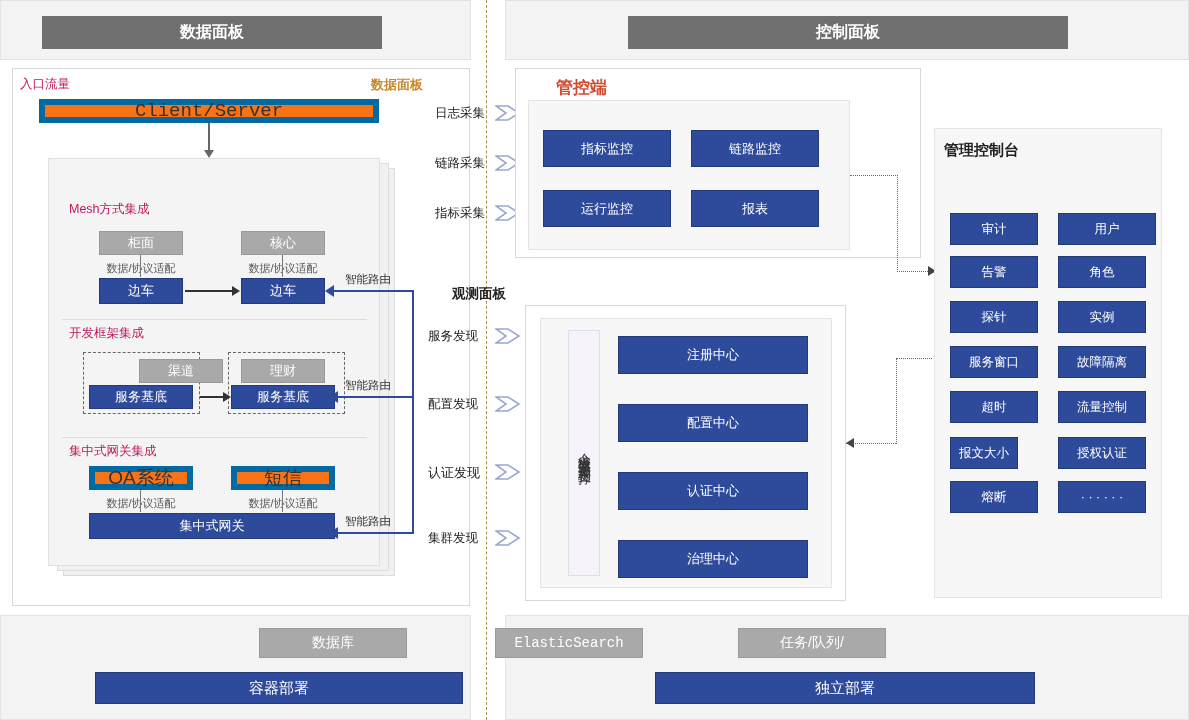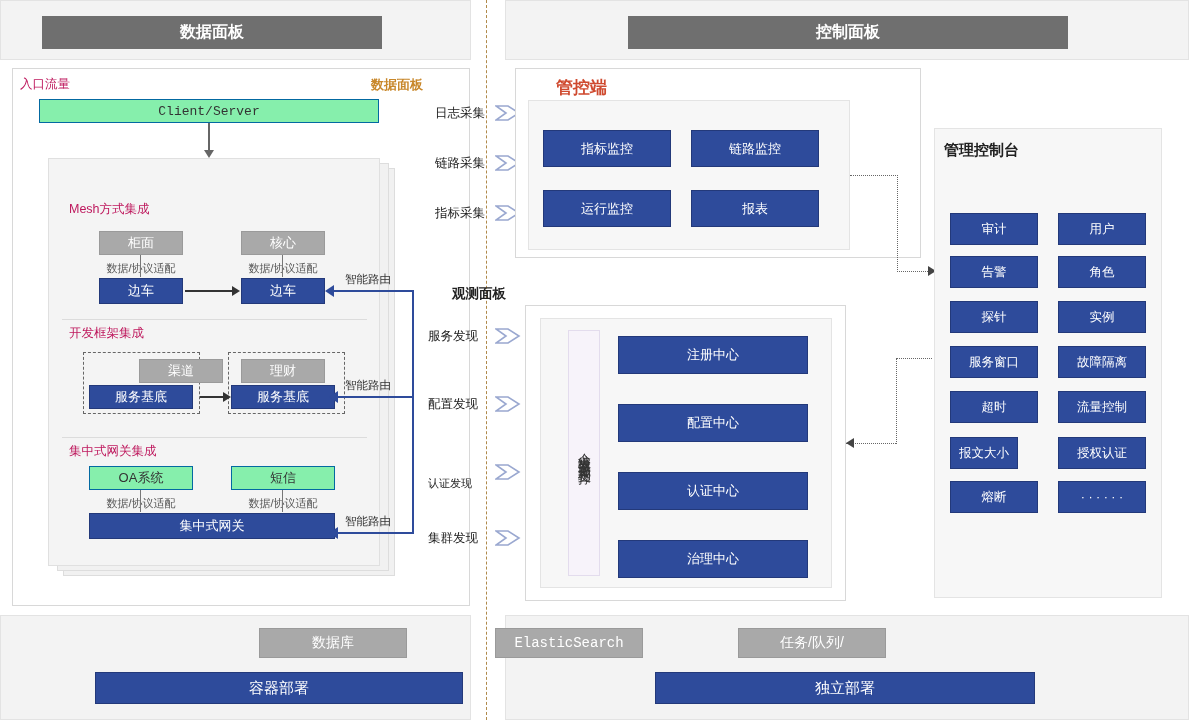--- a/index.html
+++ b/index.html
@@ -30,23 +30,23 @@
     display:flex;align-items:center;justify-content:center;text-align:center;
     border:1px solid #23397a;
   }
   .blue.sm{font-size:12.5px;}
   .graybtn{
     background:#a9a9a9;color:#fff;font-size:13px;
     display:flex;align-items:center;justify-content:center;text-align:center;
     border:1px solid #9a9a9a;
   }
   .lightgray{
-    background:#86efac;color:#333;font-size:13px;
+    background:#f97316;color:#333;font-size:19px;
     display:flex;align-items:center;justify-content:center;text-align:center;
-    border:1px solid #0369a1;
+    border:6px solid #0369a1;
   }
   .sec-label{font-size:12.5px;color:#be185d;}
   .small-note{font-size:11px;color:#555;text-align:center;}
   .dash-grp{border:1px dashed #666;}
   .stack-card{background:#f1f1f1;border:1px solid #dddddd;}
 
   .vdiv{border-left:1px dashed #b08a4a;}
 
   
   .chev{position:absolute;}
@@ -171,21 +171,21 @@
     </svg>
 </div>
 
 <div class="abs" style="left:428px;top:396px;font-size:12.5px;">配置发现</div>
 <div class="abs chev" style="left:495px;top:392px;">
   <svg width="26" height="24" viewBox="0 0 26 24">
       <path d="M1 5 L13 5 L24 12 L13 19 L1 19 L11 12 Z" fill="none" stroke="#9aa8d0" stroke-width="1.6"></path>
     </svg>
 </div>
 
-<div class="abs" style="left:428px;top:476px;font-size:11px;">认证发现</div>
+<div class="abs" style="left:428px;top:464px;font-size:13px;">认证发现</div>
 <div class="abs chev" style="left:495px;top:460px;">
   <svg width="26" height="24" viewBox="0 0 26 24">
       <path d="M1 5 L13 5 L24 12 L13 19 L1 19 L11 12 Z" fill="none" stroke="#9aa8d0" stroke-width="1.6"></path>
     </svg>
 </div>
 
 <div class="abs" style="left:428px;top:530px;font-size:12.5px;">集群发现</div>
 <div class="abs chev" style="left:495px;top:526px;">
   <svg width="26" height="24" viewBox="0 0 26 24">
       <path d="M1 5 L13 5 L24 12 L13 19 L1 19 L11 12 Z" fill="none" stroke="#9aa8d0" stroke-width="1.6"></path>
@@ -218,21 +218,21 @@
 
 <div class="abs" style="left:846px;top:443px;width:50px;height:0;border-top:1px dotted #666;"></div>
 <div class="abs" style="left:896px;top:358px;width:0;height:86px;border-left:1px dotted #666;"></div>
 <div class="abs" style="left:896px;top:358px;width:36px;height:0;border-top:1px dotted #666;"></div>
 <div class="abs" style="left:846px;top:438px;width:0;height:0;border-top:5px solid transparent;border-bottom:5px solid transparent;border-right:8px solid #444;"></div>
 
 <div class="abs light-box" style="left:934px;top:128px;width:228px;height:470px;"></div>
 <div class="abs hdr" style="left:944px;top:141px;">管理控制台</div>
 
 <div class="abs blue sm" style="left:950px;top:213px;width:88px;height:32px;">审计</div>
-<div class="abs blue sm" style="left:1058px;top:213px;width:88px;height:32px;">用户</div>
+<div class="abs blue sm" style="left:1058px;top:213px;width:98px;height:32px;">用户</div>
 
 <div class="abs blue sm" style="left:950px;top:256px;width:88px;height:32px;">告警</div>
 <div class="abs blue sm" style="left:1058px;top:256px;width:88px;height:32px;">角色</div>
 
 <div class="abs blue sm" style="left:950px;top:301px;width:88px;height:32px;">探针</div>
 <div class="abs blue sm" style="left:1058px;top:301px;width:88px;height:32px;">实例</div>
 
 <div class="abs blue sm" style="left:950px;top:346px;width:88px;height:32px;">服务窗口</div>
 <div class="abs blue sm" style="left:1058px;top:346px;width:88px;height:32px;">故障隔离</div>
 

